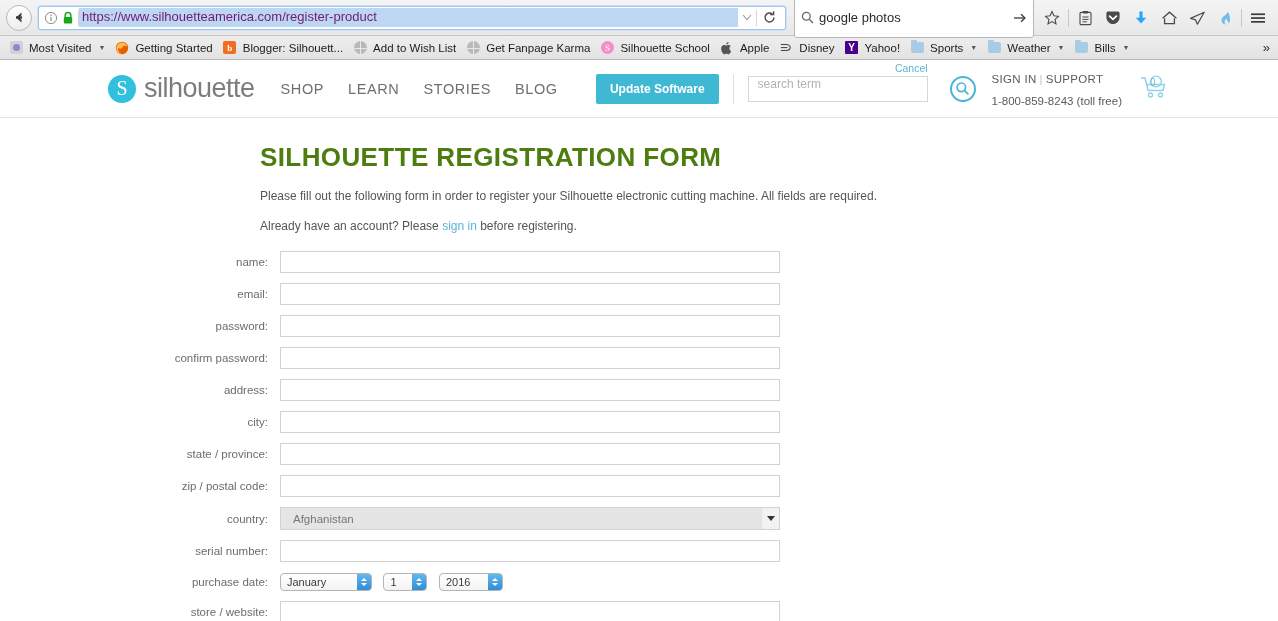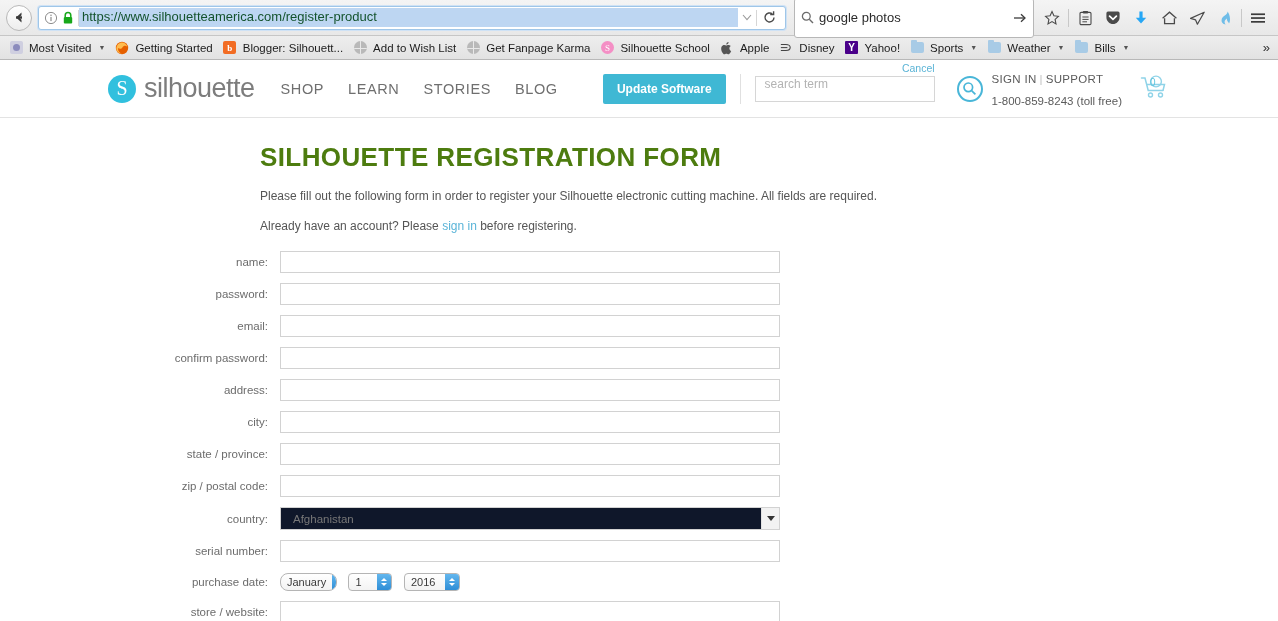--- a/index.html
+++ b/index.html
@@ -38,21 +38,21 @@
     border:1px solid #9fc6e8;
     border-radius:3px;
     box-shadow:0 0 0 1px #cfe2f5;
     display:flex; align-items:center;
     padding:0 4px 0 5px;
     min-width:0;
   }
   .url-icon { flex:0 0 auto; display:flex; align-items:center; margin-right:4px; }
   .url-text {
     flex:1 1 auto; min-width:0;
-    font-size:13px; color:#14532d;
+    font-size:13px; color:#701a75;
     background:#bdd6f2;
     white-space:nowrap; overflow:hidden;
     padding:1px 0 2px 3px;
     line-height:16px;
   }
   .url-dropdown {
     flex:0 0 auto; width:18px; display:flex; align-items:center; justify-content:center;
     cursor:pointer;
   }
   .url-sep { width:1px; height:16px; background:#d6d6d6; flex:0 0 auto; }
@@ -132,21 +132,21 @@
   .search-wrap { position:relative; }
   .cancel-link {
     position:absolute; right:0; top:-14px;
     font-size:10.5px; color:#5bb4d6; cursor:pointer;
   }
   .search-term-box {
     width:180px; height:26px; border:1px solid #d6d6d6; background:#fff;
     display:flex; align-items:flex-start; padding:0 9px;
     font-size:12px; color:#b3b3b3;
   }
-  .acct-block { display:flex; align-items:center; gap:9px; margin-left:22px; }
+  .acct-block { display:flex; align-items:center; gap:16px; margin-left:22px; }
   .search-circle {
     width:26px; height:26px; border-radius:50%; border:2px solid #49b6d8;
     display:flex; align-items:center; justify-content:center; cursor:pointer;
   }
   .acct-lines { line-height:1.35; }
   .acct-line1 { font-size:11.5px; color:#5b5b5b; letter-spacing:0.3px; }
   .acct-line1 b { font-weight:normal; }
   .acct-line1 .pipe { color:#c2c2c2; margin:0 3px; }
   .acct-line2 { font-size:11.5px; color:#5b5b5b; }
   .cart { margin-left:18px; position:relative; cursor:pointer; width:30px; height:30px; }
@@ -174,21 +174,21 @@
   }
   .finput {
     width:500px; height:22px;
     border:1px solid #d2d2d2; background:#fff;
     font-size:12px; color:#444;
     padding:0 7px;
     font-family:"Liberation Sans", sans-serif;
   }
   .fselect-wide {
     width:500px; height:23px;
-    border:1px solid #d2d2d2; background:#0f172a;
+    border:1px solid #d2d2d2; background:#e5e5e5;
     display:flex; align-items:center;
     font-size:11.5px; color:#777;
     padding-left:12px; cursor:pointer;
     position:relative;
   }
   .fselect-wide .caret-box {
     position:absolute; right:0; top:0; bottom:0; width:18px;
     border-left:1px solid #e2e2e2;
     background:#f2f2f2;
     display:flex; align-items:center; justify-content:center;
@@ -207,23 +207,23 @@
     flex:1 1 auto;
   }
   .mac-sel .ms-btn {
     width:14px; align-self:stretch;
     background:linear-gradient(#63b7ee,#2f8ed6);
     display:flex; flex-direction:column; align-items:center; justify-content:center;
     gap:2px; flex:0 0 auto;
   }
   .ms-up { width:0;height:0;border-left:3px solid transparent;border-right:3px solid transparent;border-bottom:3px solid #fff; }
   .ms-dn { width:0;height:0;border-left:3px solid transparent;border-right:3px solid transparent;border-top:3px solid #fff; }
-  .sel-month { width:57px;border-radius:8px; }
+  .sel-month { width:92px; }
   .sel-day { width:44px; }
-  .sel-year { width:56px; }
+  .sel-year { width:64px; }
 </style>
 </head>
 <body>
 
 <div id="browser-chrome">
 
   <div class="nav-toolbar">
 
     <div class="back-btn">
       <svg width="15" height="15" viewBox="0 0 15 15">
@@ -501,26 +501,26 @@
     <p class="intro"><span>Already have an account? Please </span><a>sign in</a><span> before registering.</span></p>
 
     <div class="frm">
 
       <div class="frow">
         <div class="flabel">name:</div>
         <input class="finput" value="" style="">
       </div>
 
       <div class="frow">
+        <div class="flabel">email:</div>
+        <input class="finput" value="" style="">
+      </div>
+
+      <div class="frow">
         <div class="flabel">password:</div>
-        <input class="finput" value="" style="">
-      </div>
-
-      <div class="frow">
-        <div class="flabel">email:</div>
         <input class="finput" value="" style="">
       </div>
 
       <div class="frow">
         <div class="flabel">confirm password:</div>
         <input class="finput" value="" style="">
       </div>
 
       <div class="frow">
         <div class="flabel">address:</div>

